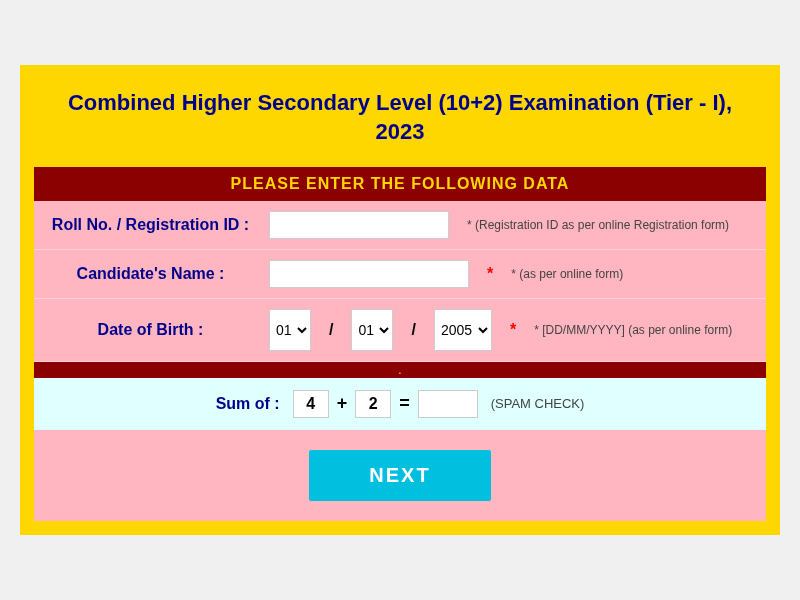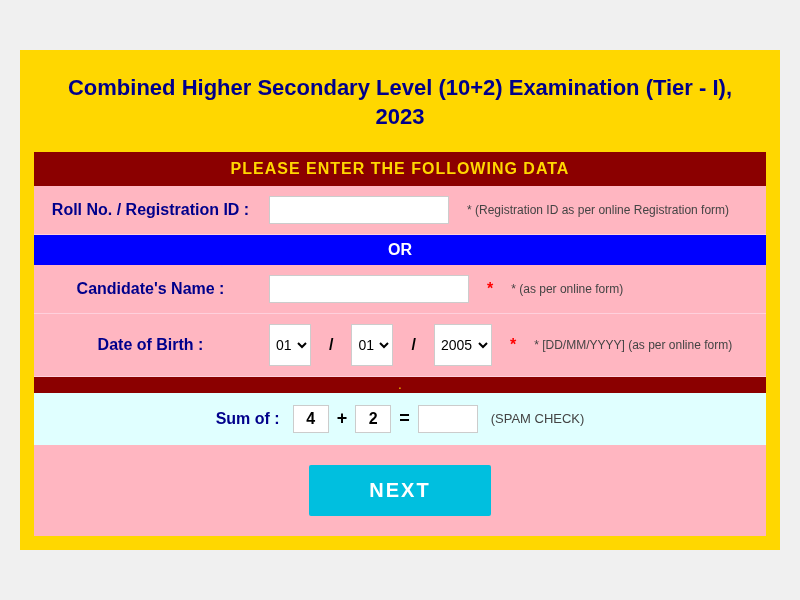--- a/index.html
+++ b/index.html
@@ -193,21 +193,20 @@
   <div class="form-container">
 
     <div class="form-row">
       <div class="label-cell">Roll No. / Registration ID :</div>
       <div class="input-area">
         <input class="text-input" type="text" style="">
         <span class="hint-text">* (Registration ID as per online Registration form)</span>
       </div>
     </div>
 
-    <div class="or-bar">OR</div>
 
     <div class="form-row">
       <div class="label-cell">Candidate's Name :</div>
       <div class="input-area">
         <input class="text-input" type="text" style="width: 200px;">
         <span class="required-star">*</span>
         <span class="hint-text">* (as per online form)</span>
       </div>
     </div>
 

